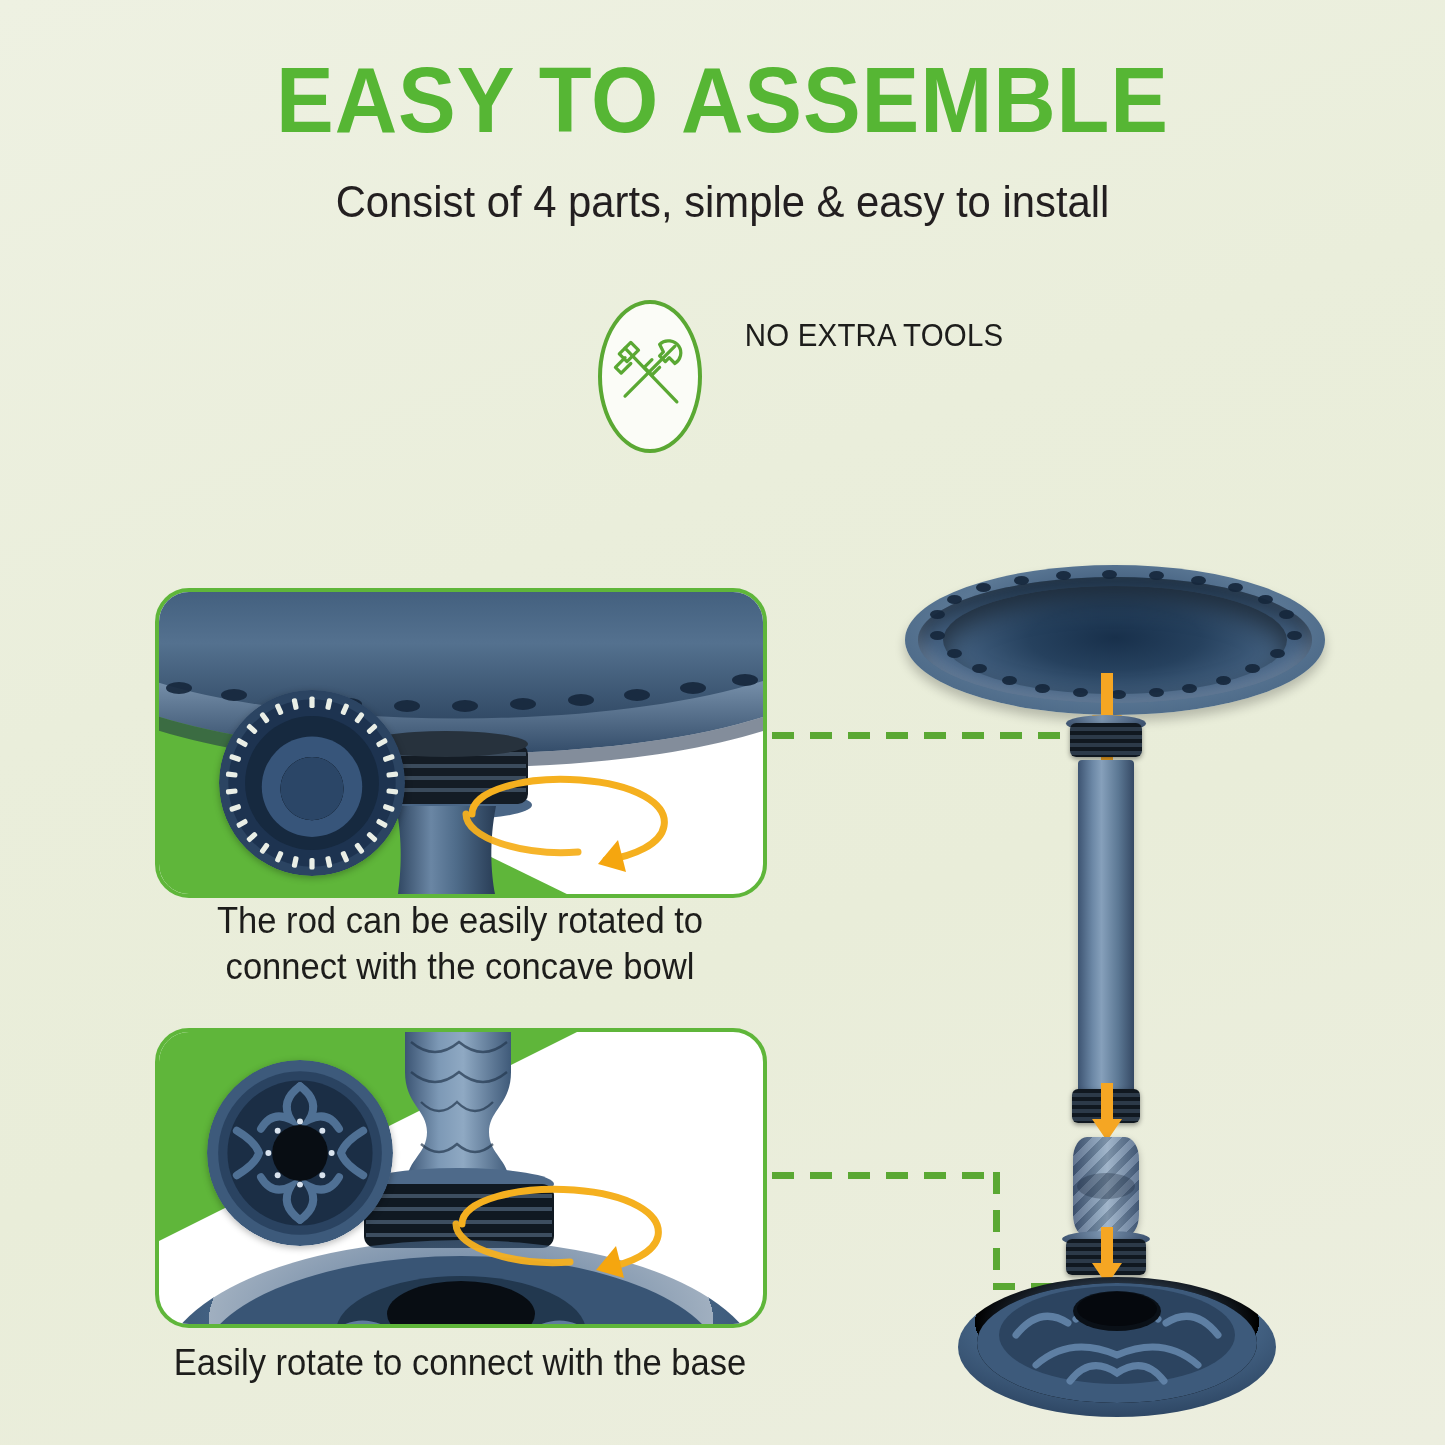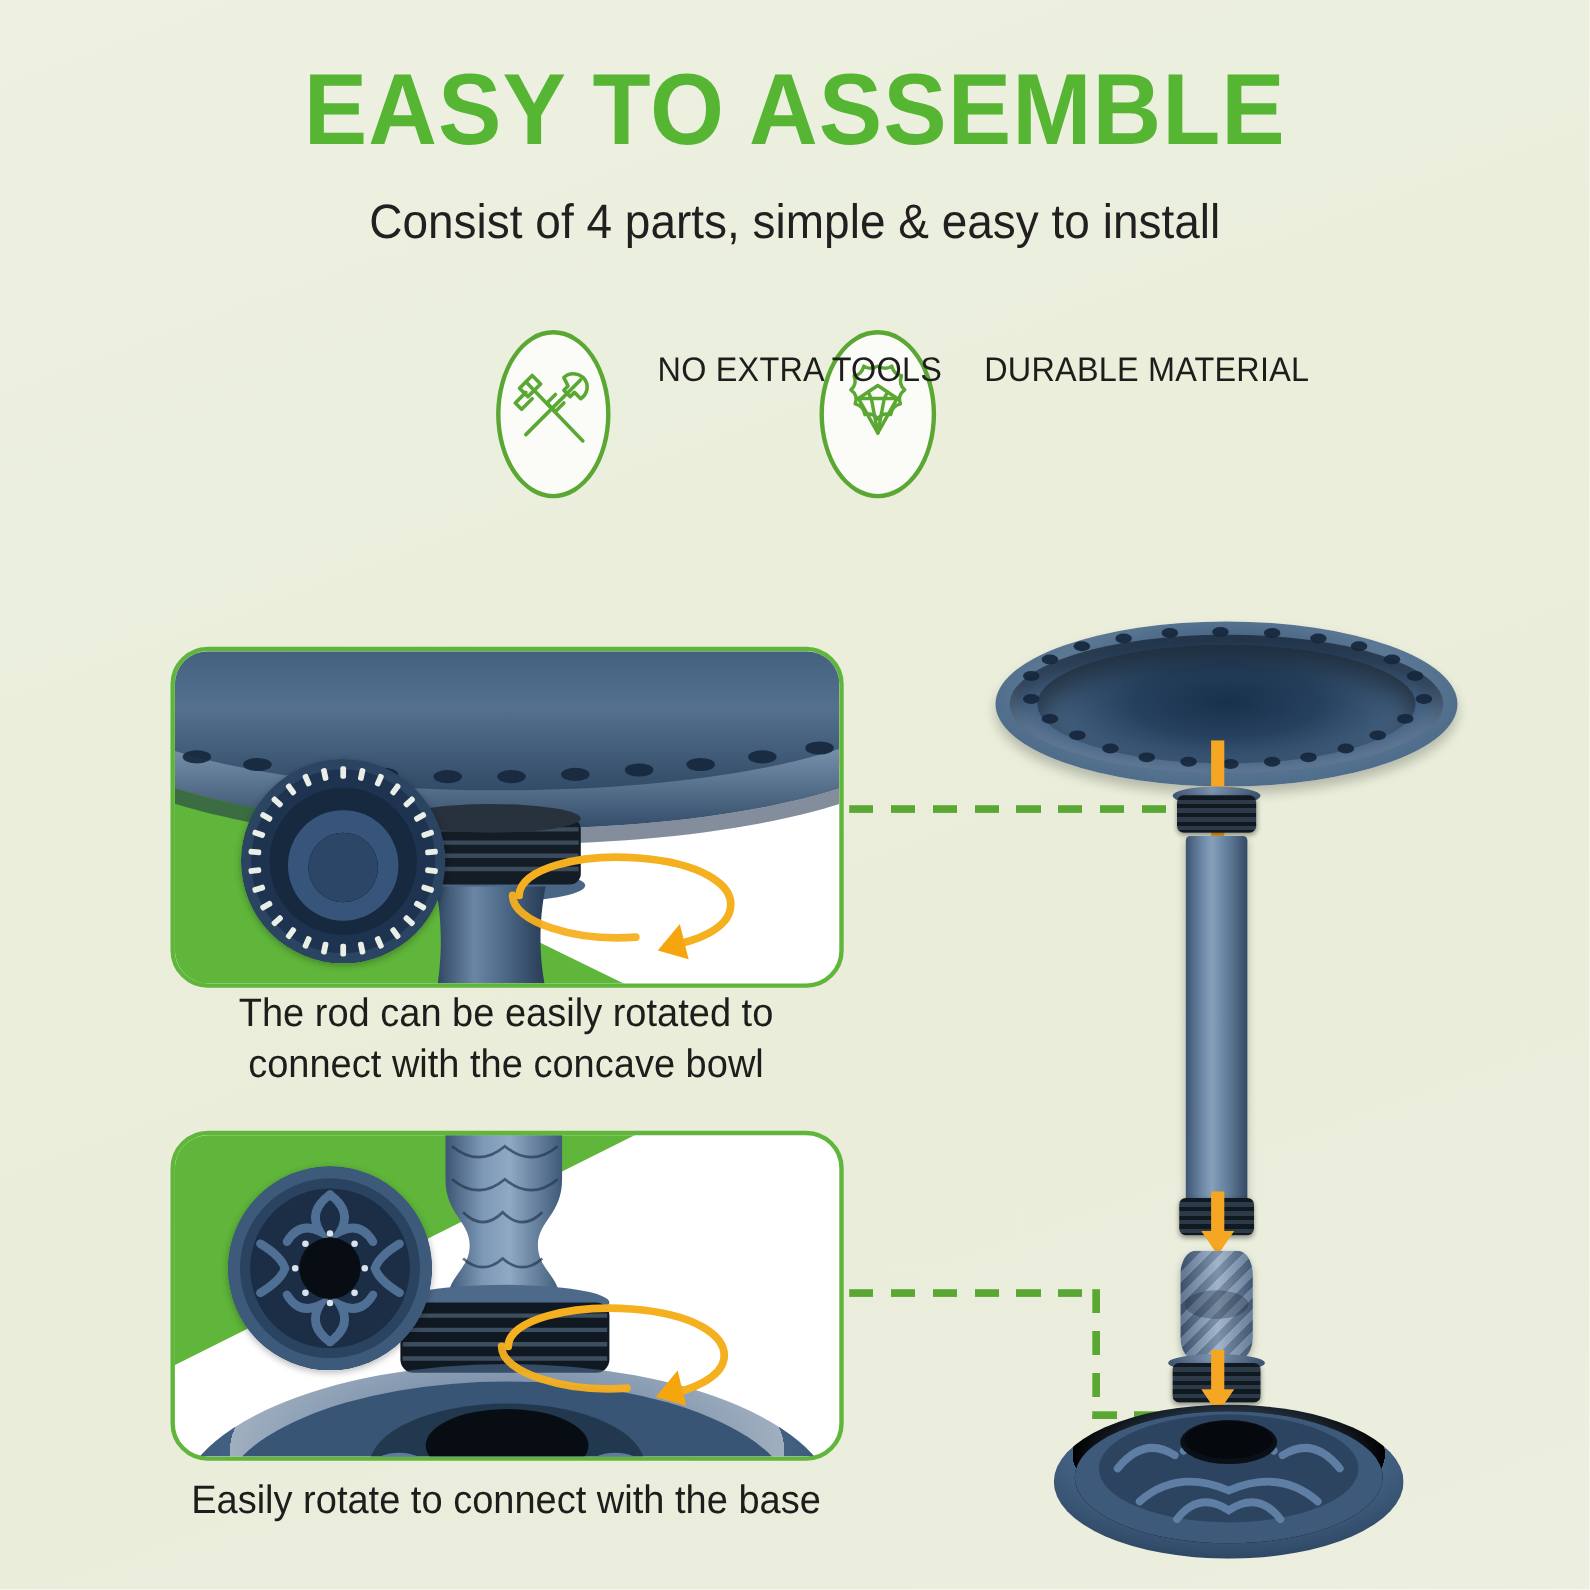--- a/index.html
+++ b/index.html
@@ -188,37 +188,20 @@
             <path d="M60 18 C66 12 76 14 80 20 C84 26 82 34 76 38
                      L70 32 L66 36 L60 30 L64 26 Z"></path>
             <path d="M52 34 L44 42 L52 50 L60 42"></path>
           </svg>
         </span>
       </div>
       <div class="feat-label">NO EXTRA TOOLS</div>
     </div>
 
 
-    <div class="feature">
-      <div class="feat-circle">
-        <span>
-          <svg width="98" height="98" viewBox="0 0 100 100" fill="none" stroke="#5aa833" stroke-width="3.2" stroke-linecap="round" stroke-linejoin="round">
-            <path d="M50 8
-                     q7 4 13 0 q2 8 9 9 q-3 8 3 13 q-7 5 -4 13 q-8 2 -9 10
-                     q-8 -2 -12 4 q-5 -6 -12 -4 q-1 -8 -9 -10 q3 -8 -4 -13
-                     q6 -5 3 -13 q7 -1 9 -9 q6 4 13 0 Z"></path>
-            <path d="M32 38 L50 26 L68 38 L50 70 Z"></path>
-            <path d="M32 38 L68 38"></path>
-            <path d="M41 32 L44 38 L50 70"></path>
-            <path d="M59 32 L56 38 L50 70"></path>
-          </svg>
-        </span>
-      </div>
-      <div class="feat-label">DURABLE MATERIAL</div>
-    </div>
 
   </div>
 
   <div class="card" id="card1">
     <div class="wedge"></div>
 
     <svg viewBox="0 0 604 302" preserveAspectRatio="none" style="position:absolute;inset:0;width:100%;height:100%;">
       <defs>
         <linearGradient id="bowlTop" x1="0" y1="0" x2="0" y2="1">
           <stop offset="0" stop-color="#3d5a79"></stop>

